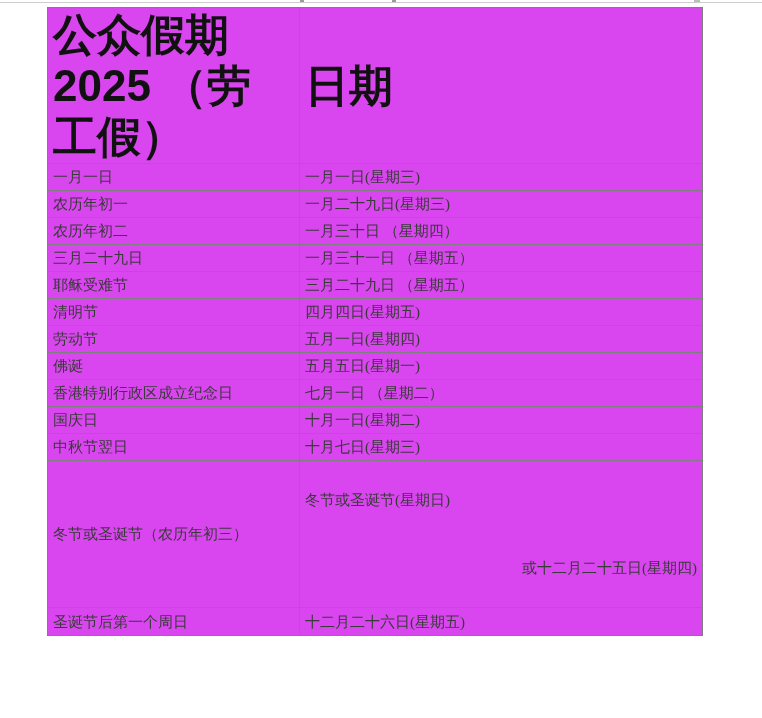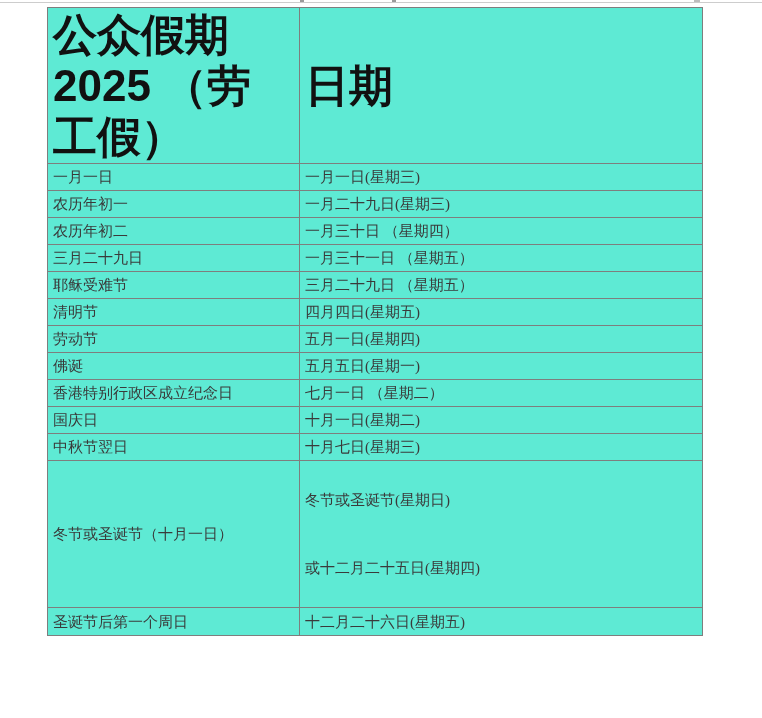--- a/index.html
+++ b/index.html
@@ -30,21 +30,21 @@
   .frag.f1 { left: 300px; width: 4px; }
   .frag.f2 { left: 392px; width: 4px; }
   .frag.f3 { left: 694px; width: 6px; background: #bdbdbd; }
 
   table.holidays {
     position: absolute;
     left: 47px; top: 7px;
     width: 655px;
     border-collapse: collapse;
     table-layout: fixed;
-    background: #5eead4;
+    background: #d946ef;
   }
   col.c1 { width: 252px; }
   col.c2 { width: 403px; }
 
   th, td {
     border: 1px solid #7e7e7e;
     padding: 0 5px;
     text-align: left;
     vertical-align: middle;
     overflow: hidden;
@@ -60,21 +60,21 @@
   }
   td {
     font-size: 15px;
     line-height: 26px;
     color: #3a3a3a;
     word-break: break-word;
   }
   tbody tr { height: 26px; }
   tbody tr.tall { height: 147px; }
   tbody tr.last { height: 28px; }
-  .date-line + .date-line { margin-top: 42px; }
+  .date-line + .date-line { margin-top: 42px; text-align: right; }
 </style>
 </head>
 <body>
 
 <div class="top-rule"></div>
 <span class="frag f1"></span>
 <span class="frag f2"></span>
 <span class="frag f3"></span>
 
 <table class="holidays">
@@ -127,21 +127,21 @@
   </tr>
       <tr>
     <td class="holiday">国庆日</td>
     <td class="date">十月一日(星期二)</td>
   </tr>
       <tr>
     <td class="holiday">中秋节翌日</td>
     <td class="date">十月七日(星期三)</td>
   </tr>
       <tr class="tall">
-    <td class="holiday">冬节或圣诞节（十月一日）</td>
+    <td class="holiday">冬节或圣诞节（农历年初三）</td>
     <td class="date">
           <div class="date-line">冬节或圣诞节(星期日)</div>
           <div class="date-line">或十二月二十五日(星期四)</div>
         </td>
   </tr>
       <tr class="last">
     <td class="holiday">圣诞节后第一个周日</td>
     <td class="date">十二月二十六日(星期五)</td>
   </tr>
     </tbody>

